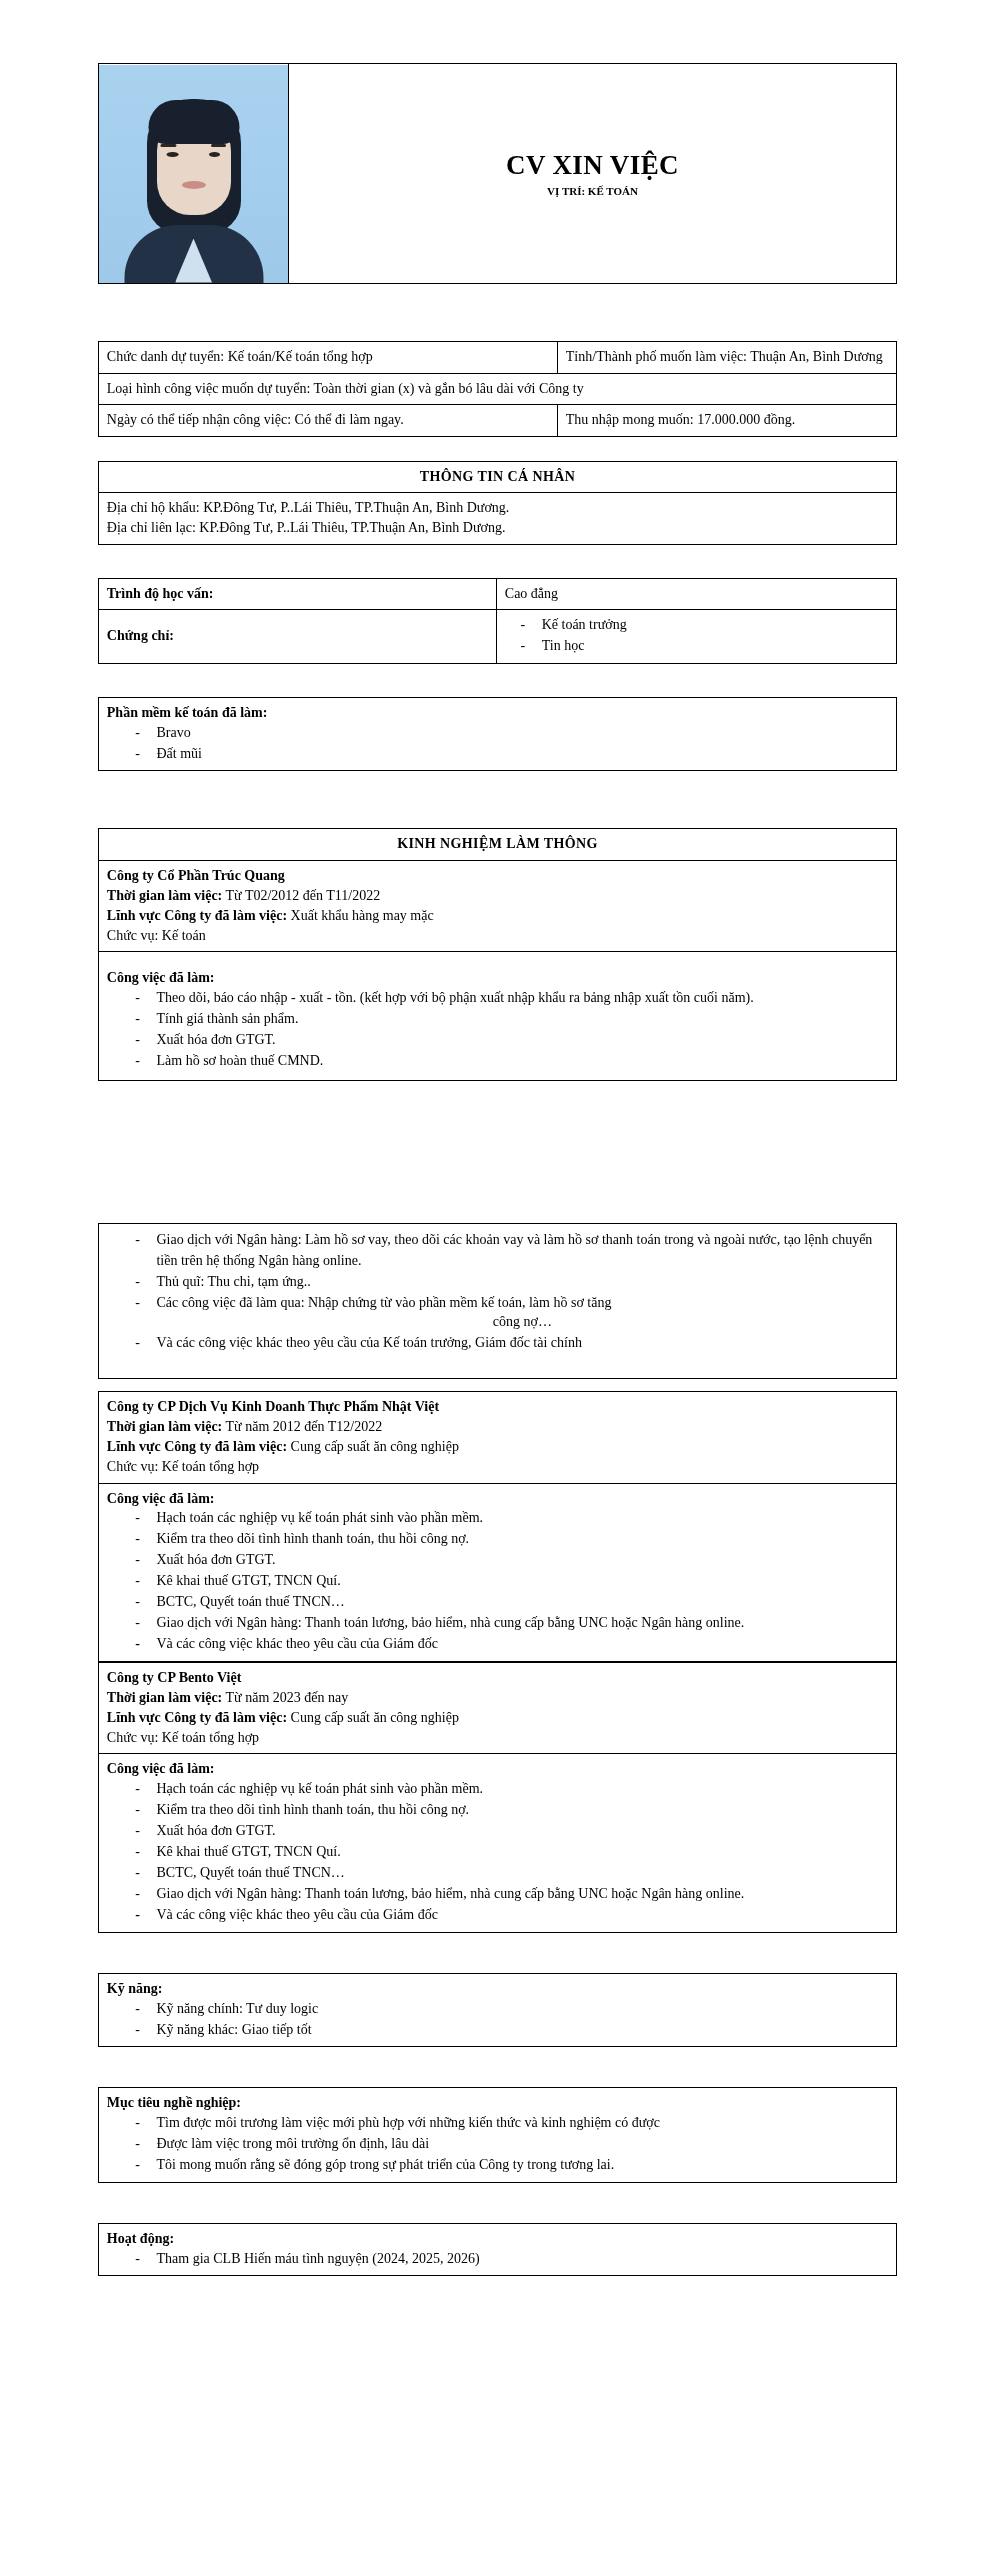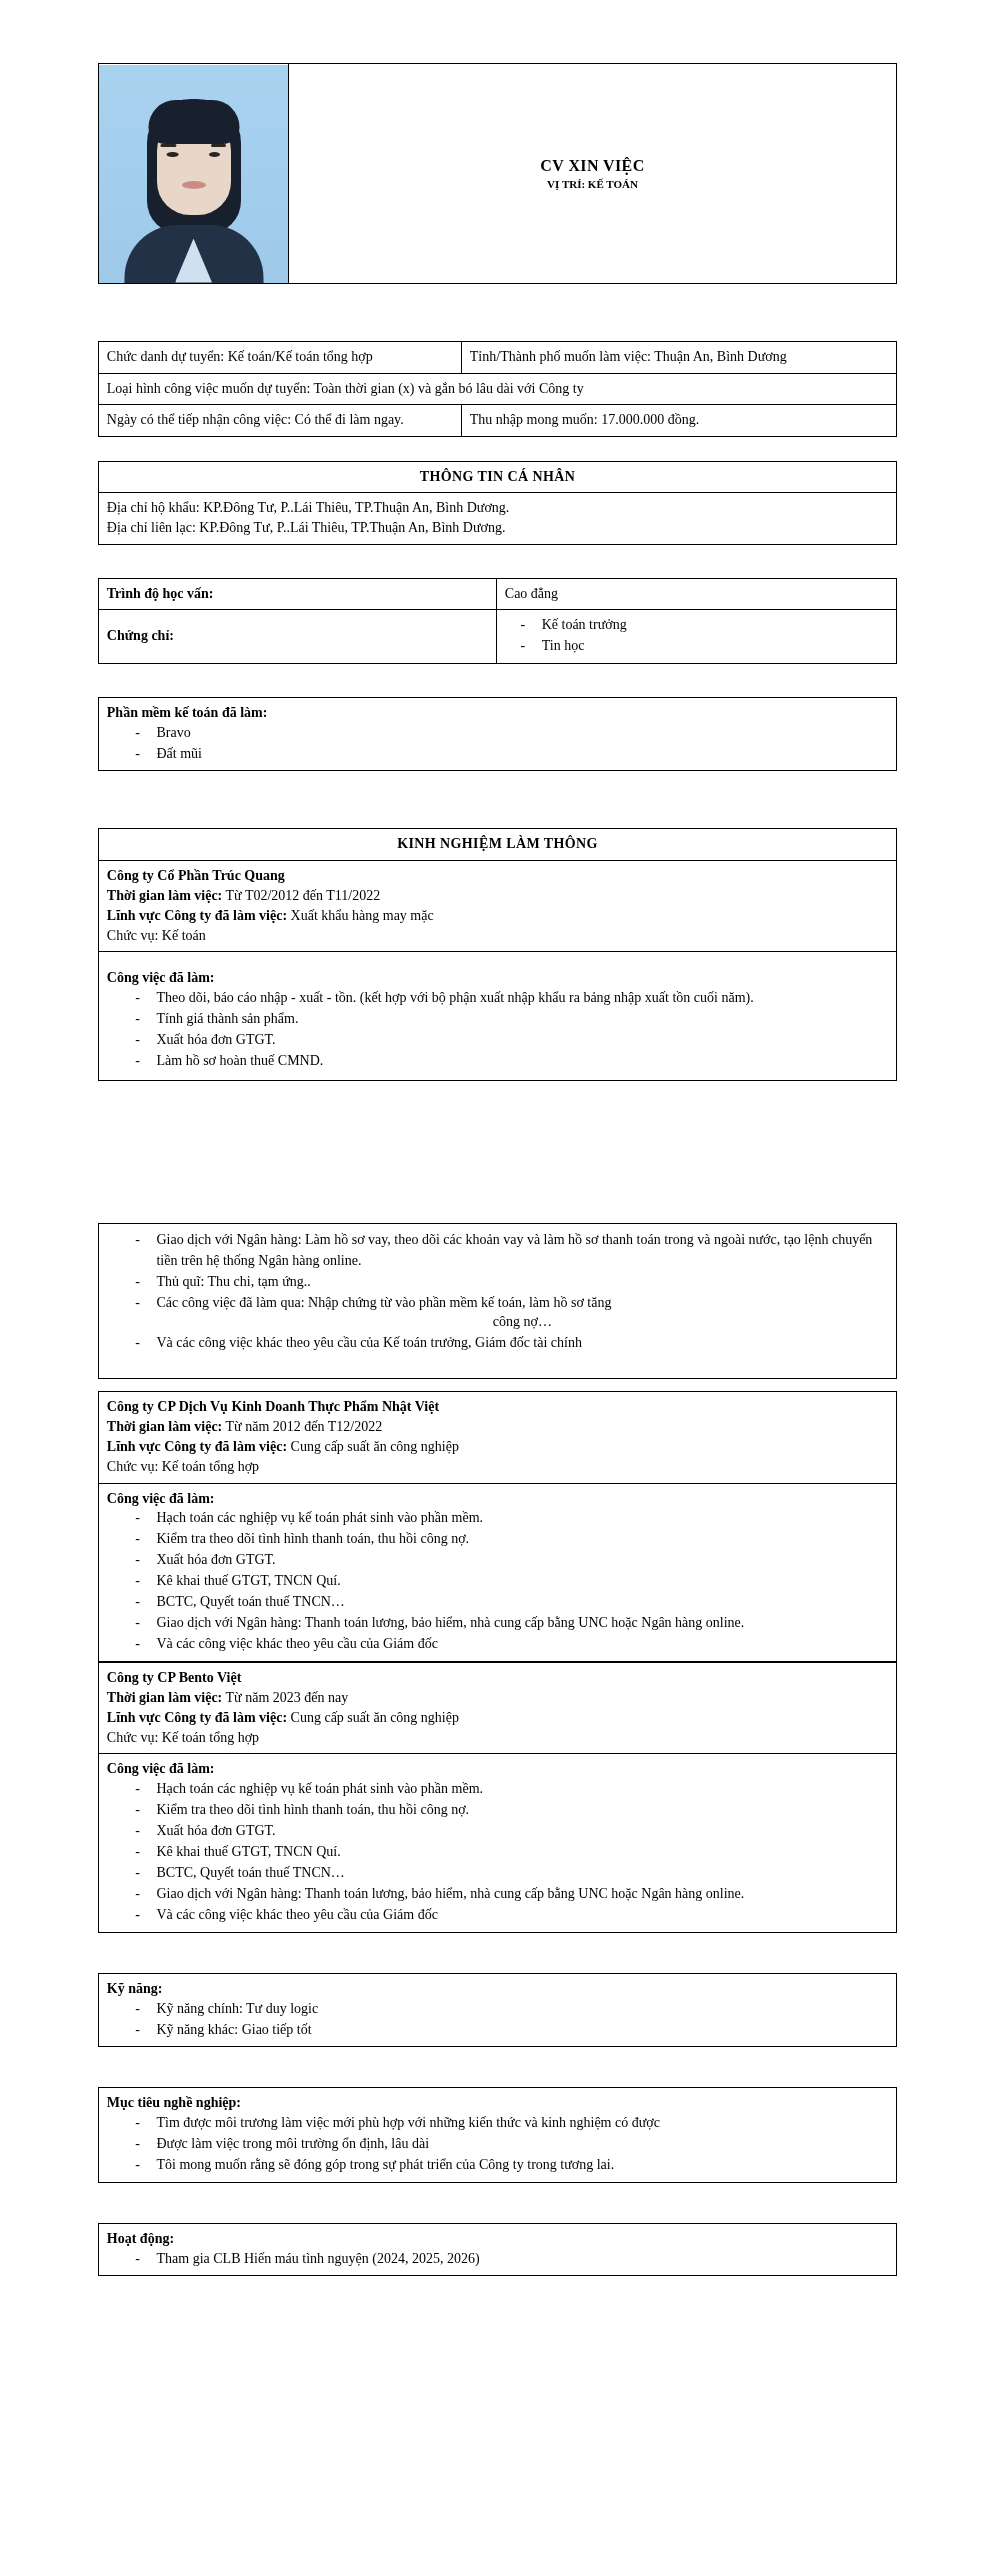--- a/index.html
+++ b/index.html
@@ -117,21 +117,21 @@
     width: 37px; height: 44px;
     background: #cfe0ee;
     clip-path: polygon(50% 0, 100% 100%, 0 100%);
   }
   td.title-cell {
     text-align: center;
     padding: 7.1px 12.8px;
   }
   .doc-title {
     font-weight: bold;
-    font-size: 16px;
+    font-size: 27px;
     letter-spacing: 0.4px;
     line-height: 1.25;
   }
   .doc-subtitle {
     font-weight: bold;
     font-size: 11px;
     line-height: 1.3;
     margin-top: 1.4px;
   }
 
@@ -225,21 +225,21 @@
       </tr>
     </tbody>
       </table>
   </div>
 
   <div class="gap-80"></div>
 
   <table class="box">
     <tbody>
         <tr>
-      <td style="width:363px;font-family:Liberation Serif, serif;" class="tallcell">Chức danh dự tuyển: Kế toán/Kế toán tổng hợp</td>
+      <td style="width:459px;font-family:Liberation Serif, serif;" class="tallcell">Chức danh dự tuyển: Kế toán/Kế toán tổng hợp</td>
       <td class="tallcell">Tỉnh/Thành phố muốn làm việc: Thuận An, Bình Dương</td>
     </tr>
     <tr>
       <td colspan="2" class="tallcell">Loại hình công việc muốn dự tuyển:  Toàn thời gian (x) và gắn bó lâu dài với Công ty</td>
     </tr>
     <tr>
       <td class="tallcell">Ngày có thể tiếp nhận công việc: Có thể đi làm ngay.</td>
       <td class="tallcell">Thu nhập mong muốn: 17.000.000 đồng.</td>
     </tr>
   </tbody>

